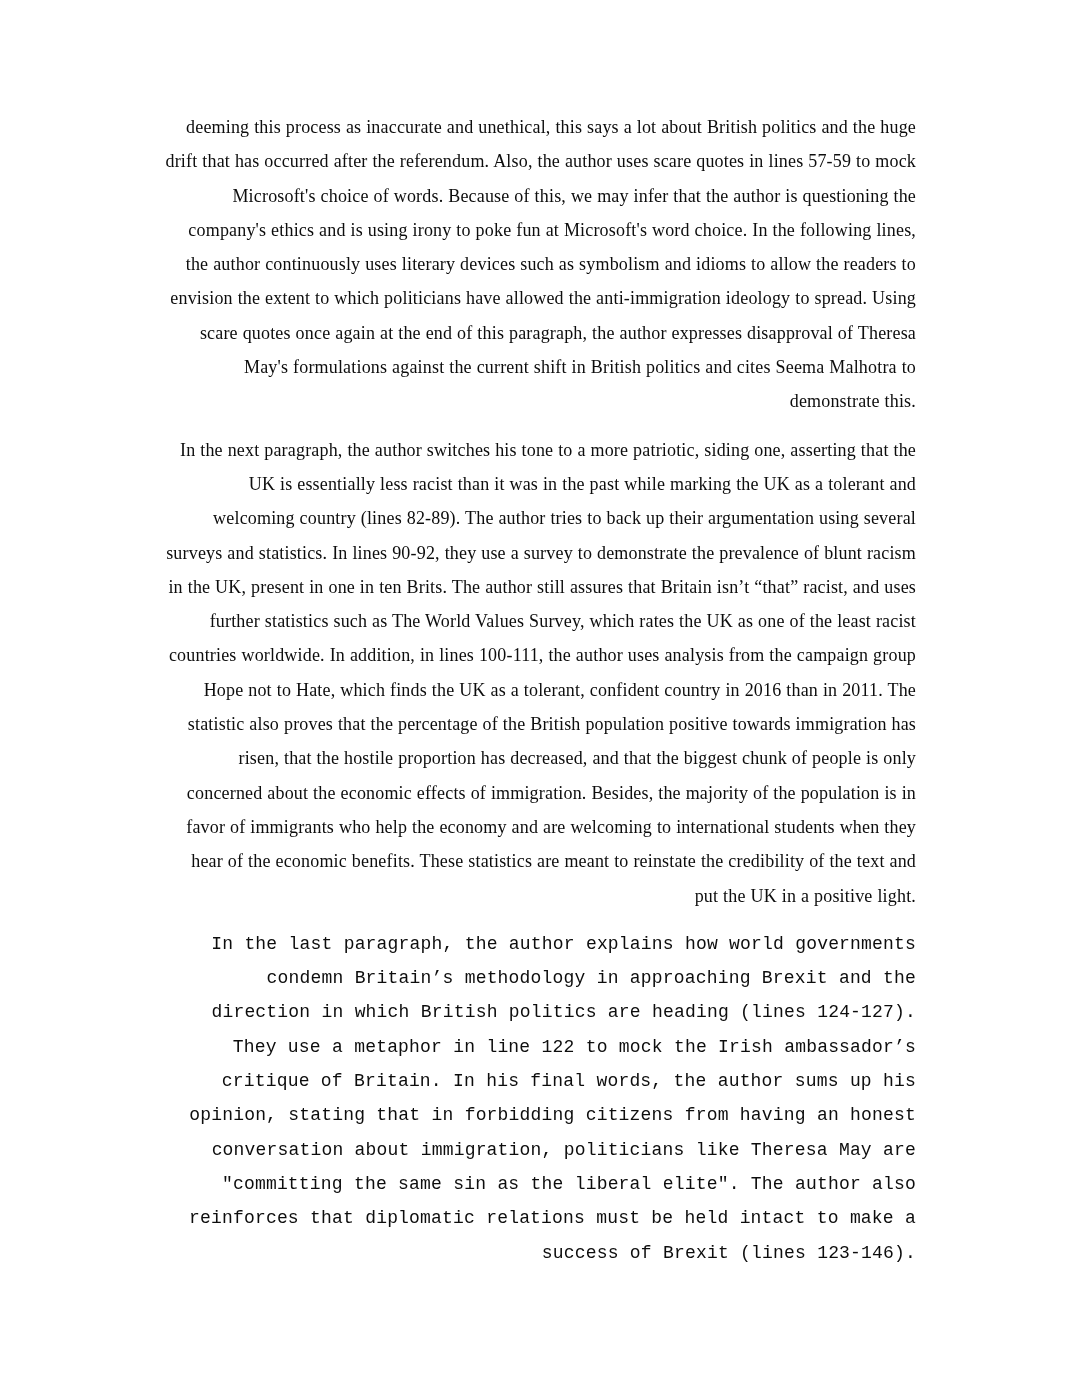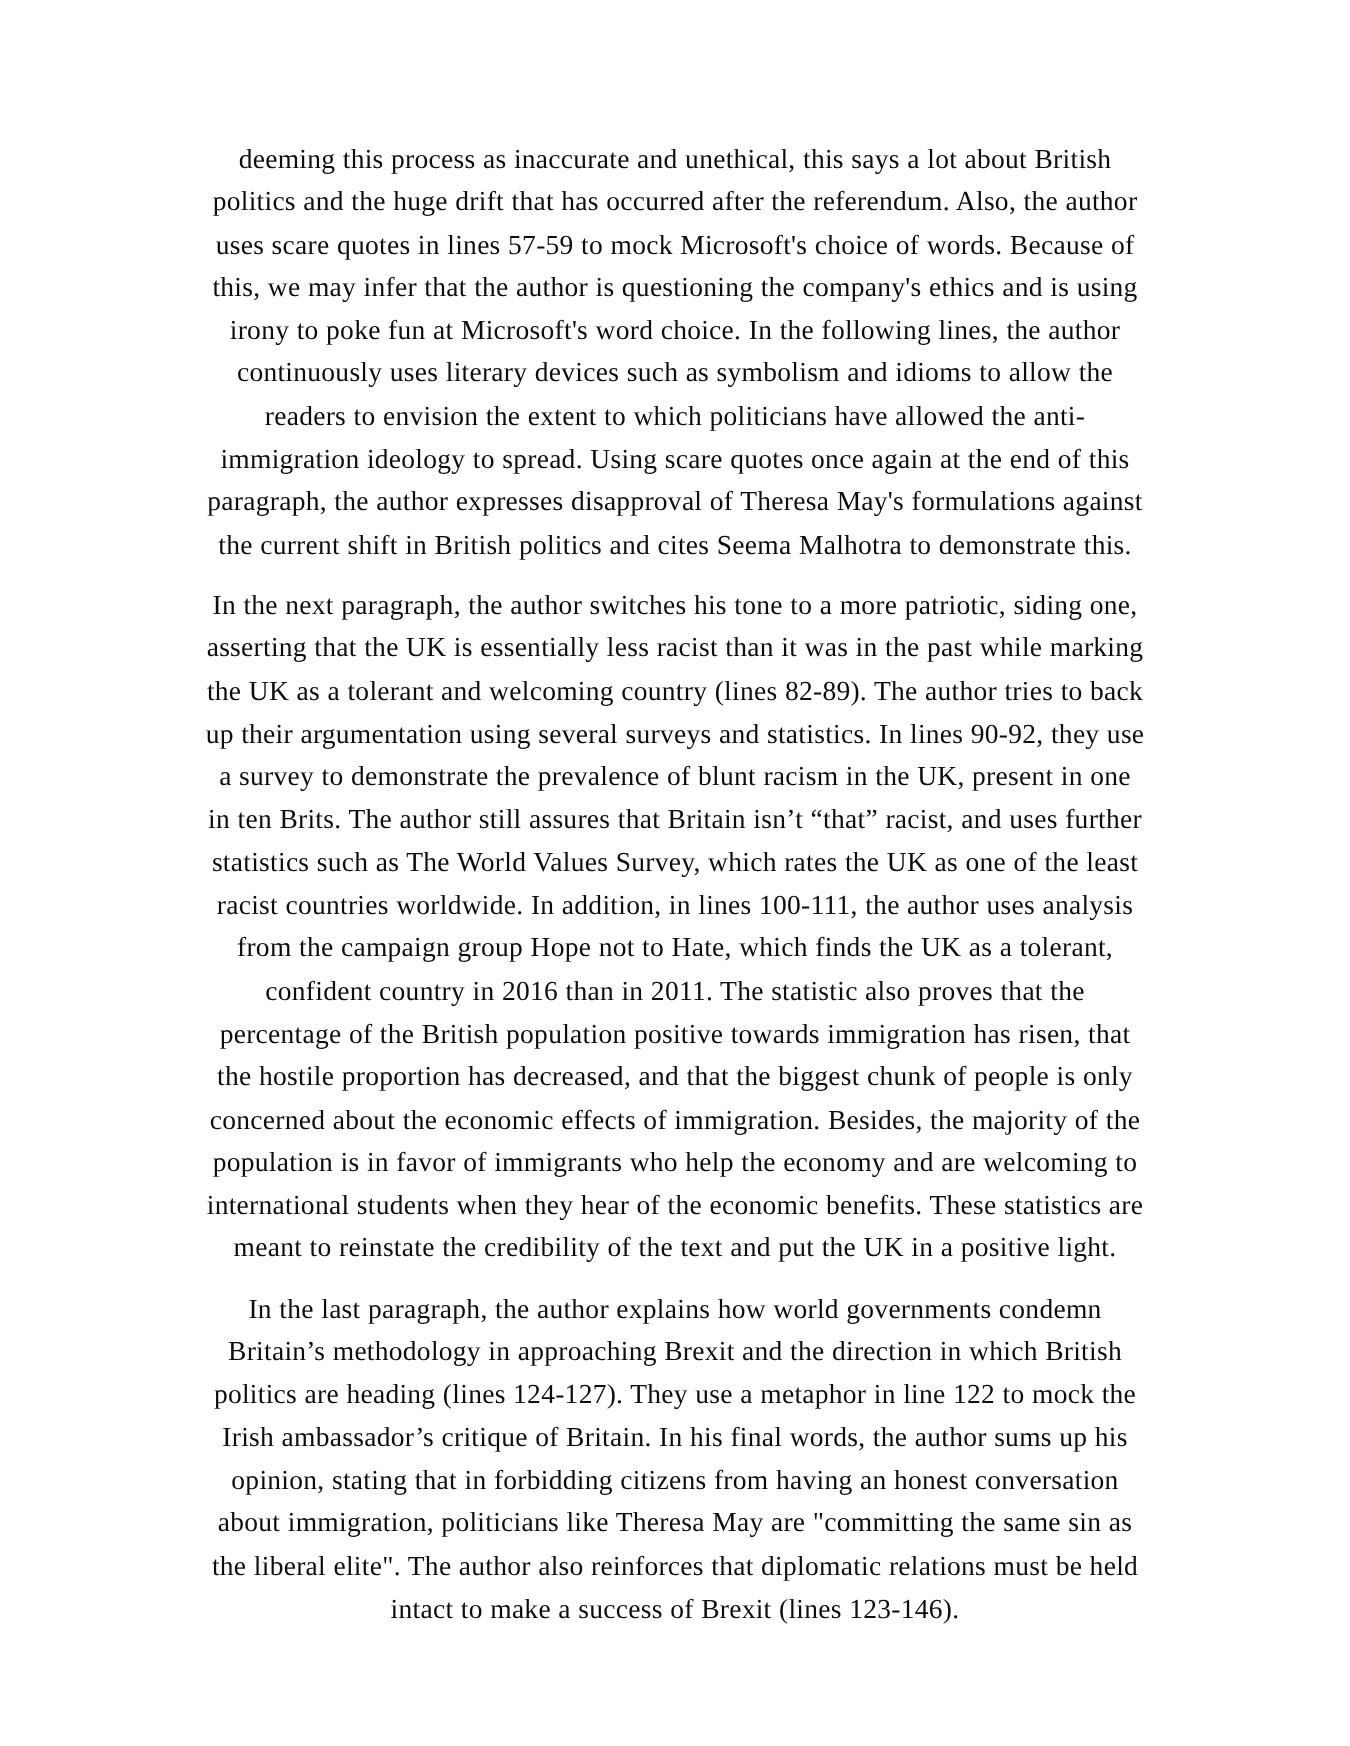--- a/index.html
+++ b/index.html
@@ -21,31 +21,32 @@
     background: #ffffff;
     box-sizing: border-box;
   }
   .text-column {
     position: absolute;
     left: 164px;
     top: 110px;
     width: 752px;
   }
   .body-paragraph {
-    font-size: 22px;
+    font-size: 18px;
     line-height: 34.3px;
-    text-align: center;
+    text-align: right;
     margin: 0 0 14px 0;
     color: #0d0d0d;
     letter-spacing: 0.01em;
     word-spacing: 0.012em;
     hyphens: none;
   }
   .body-paragraph:last-child {
     margin-bottom: 0;
+    font-family: Liberation Mono, monospace;
   }
 </style>
 </head>
 <body>
 
 <div class="page">
   <div class="text-column">
     <p class="body-paragraph">deeming this process as inaccurate and unethical, this says a lot about British politics and the huge drift that has occurred after the referendum. Also, the author uses scare quotes in lines 57-59 to mock Microsoft's choice of words. Because of this, we may infer that the author is questioning the company's ethics and is using irony to poke fun at Microsoft's word choice. In the following lines, the author continuously uses literary devices such as symbolism and idioms to allow the readers to envision the extent to which politicians have allowed the anti-immigration ideology to spread. Using scare quotes once again at the end of this paragraph, the author expresses disapproval of Theresa May's formulations against the current shift in British politics and cites Seema Malhotra to demonstrate this.</p>
     <p class="body-paragraph">In the next paragraph, the author switches his tone to a more patriotic, siding one, asserting that the UK is essentially less racist than it was in the past while marking the UK as a tolerant and welcoming country (lines 82-89). The author tries to back up their argumentation using several surveys and statistics. In lines 90-92, they use a survey to demonstrate the prevalence of blunt racism in the UK, present in one in ten Brits. The author still assures that Britain isn’t “that” racist, and uses further statistics such as The World Values Survey, which rates the UK as one of the least racist countries worldwide. In addition, in lines 100-111, the author uses analysis from the campaign group Hope not to Hate, which finds the UK as a tolerant, confident country in 2016 than in 2011. The statistic also proves that the percentage of the British population positive towards immigration has risen, that the hostile proportion has decreased, and that the biggest chunk of people is only concerned about the economic effects of immigration. Besides, the majority of the population is in favor of immigrants who help the economy and are welcoming to international students when they hear of the economic benefits. These statistics are meant to reinstate the credibility of the text and put the UK in a positive light.</p>
     <p class="body-paragraph">In the last paragraph, the author explains how world governments condemn Britain’s methodology in approaching Brexit and the direction in which British politics are heading (lines 124-127). They use a metaphor in line 122 to mock the Irish ambassador’s critique of Britain. In his final words, the author sums up his opinion, stating that in forbidding citizens from having an honest conversation about immigration, politicians like Theresa May are "committing the same sin as the liberal elite". The author also reinforces that diplomatic relations must be held intact to make a success of Brexit (lines 123-146).</p>

